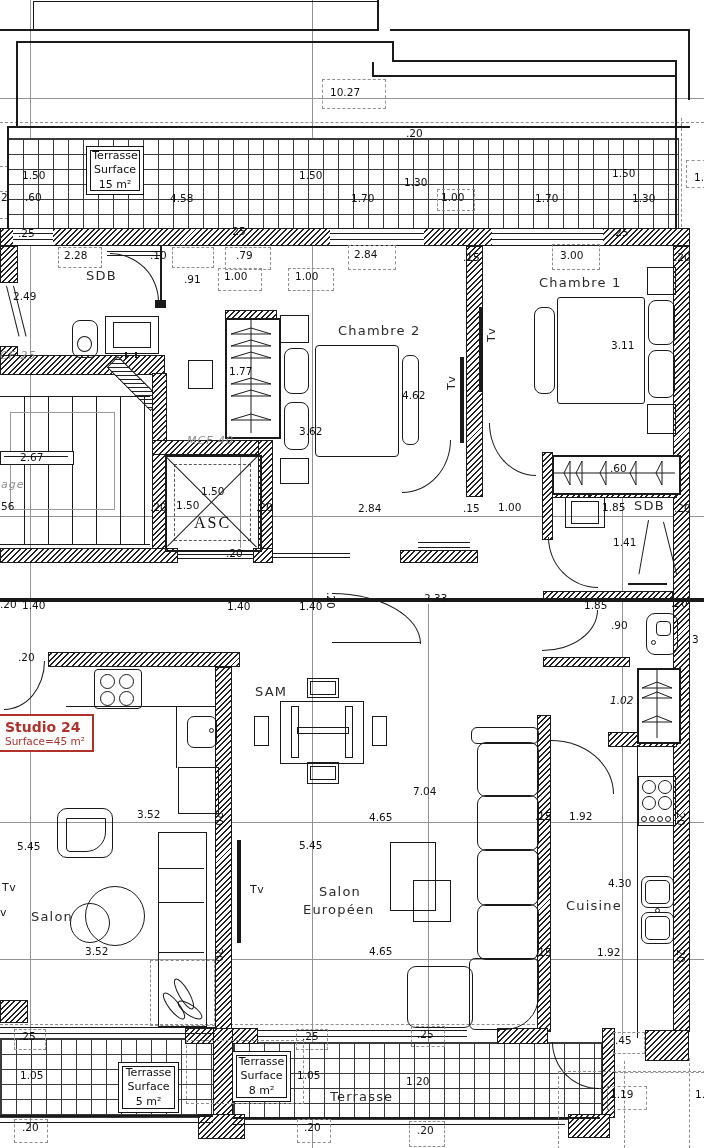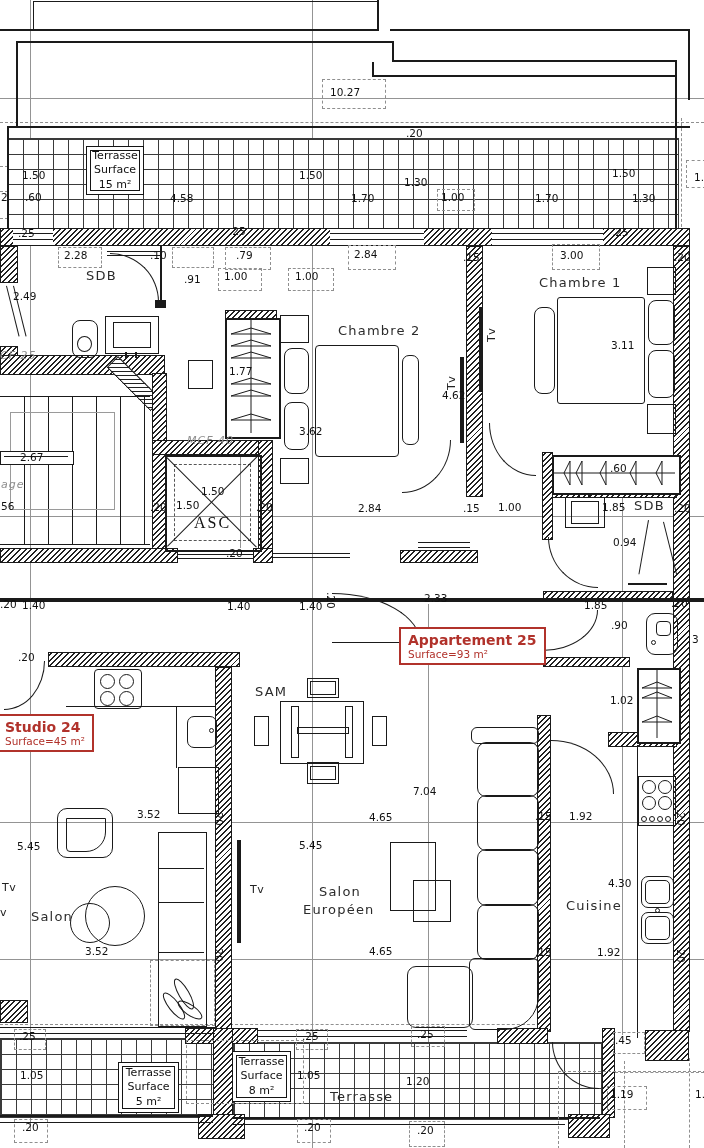--- a/index.html
+++ b/index.html
@@ -334,24 +334,20 @@
   <div class="tbox" style="left:232px;top:1051px;width:57px;height:49px">
     <span>Terrasse</span>
     <span>Surface</span>
     <span>8 m²</span>
   </div>
 
   <div class="redbox" style="left:-4px;top:714px">
     <span class="ttl">Studio 24</span>
     <span class="sub">Surface=45 m²</span>
   </div>
-  <div class="redbox" style="left:399px;top:627px">
-    <span class="ttl">Appartement 25</span>
-    <span class="sub">Surface=93 m²</span>
-  </div>
 
   <div class="labels-layer">
 
   <div class="t" style="left: 330px; top: 87px;">10.27</div>
       <div class="t" style="left: 406px; top: 128px;">.20</div>
       <div class="t" style="left: 22px; top: 170px;">1.50</div>
       <div class="t" style="left: 299px; top: 170px;">1.50</div>
       <div class="t" style="left: 404px; top: 177px;">1.30</div>
       <div class="t" style="left: 612px; top: 168px;">1.50</div>
       <div class="t" style="left: 694px; top: 172px;">1.</div>
@@ -371,50 +367,50 @@
       <div class="t" style="left: 236px; top: 250px;">.79</div>
       <div class="t" style="left: 354px; top: 249px;">2.84</div>
       <div class="t" style="left: 560px; top: 250px;">3.00</div>
       <div class="t" style="left: 463px; top: 252px;">.15</div>
       <div class="t" style="left: 674px; top: 252px;">.20</div>
       <div class="t" style="left: 224px; top: 271px;">1.00</div>
       <div class="t" style="left: 295px; top: 271px;">1.00</div>
       <div class="t" style="left: 13px; top: 291px;">2.49</div>
       <div class="t" style="left: 229px; top: 366px;">1.77</div>
       <div class="t" style="left: 299px; top: 426px;">3.62</div>
-      <div class="t" style="left: 402px; top: 390px; margin-left: 40px;">4.62</div>
+      <div class="t" style="left: 402px; top: 390px;">4.62</div>
       <div class="t" style="left: 611px; top: 340px;">3.11</div>
       <div class="t" style="left: 20px; top: 452px;">2.67</div>
       <div class="t wall" style="left: 1px; top: 479px;">age</div>
       <div class="t" style="left: 1px; top: 501px;">56</div>
       <div class="t wall" style="left: 0px; top: 350px;">CF 25</div>
       <div class="t wall" style="left: 187px; top: 435px;">MCF 40</div>
       <div class="t" style="left: 201px; top: 486px;">1.50</div>
       <div class="t" style="left: 176px; top: 500px;">1.50</div>
       <div class="t" style="left: 150px; top: 502px;">.20</div>
       <div class="t" style="left: 256px; top: 502px;">.20</div>
       <div class="t" style="left: 358px; top: 503px;">2.84</div>
       <div class="t" style="left: 463px; top: 503px;">.15</div>
       <div class="t" style="left: 498px; top: 502px;">1.00</div>
       <div class="t" style="left: 602px; top: 502px;">1.85</div>
       <div class="t" style="left: 674px; top: 503px;">.20</div>
       <div class="t" style="left: 610px; top: 463px;">.60</div>
-      <div class="t" style="left: 613px; top: 537px;">0.94</div>
+      <div class="t" style="left: 613px; top: 537px;">1.41</div>
       <div class="t" style="left: 226px; top: 548px;">.20</div>
       <div class="t" style="left: 0px; top: 599px;">.20</div>
       <div class="t" style="left: 22px; top: 600px;">1.40</div>
       <div class="t" style="left: 227px; top: 601px;">1.40</div>
       <div class="t" style="left: 299px; top: 601px;">1.40</div>
       <div class="t" style="left: 336px; top: 592px; transform: rotate(90deg); transform-origin: 0px 0px;">.20</div>
       <div class="t" style="left: 424px; top: 593px;">2.33</div>
       <div class="t" style="left: 584px; top: 600px;">1.85</div>
       <div class="t" style="left: 671px; top: 598px;">.20</div>
       <div class="t" style="left: 611px; top: 620px;">.90</div>
       <div class="t" style="left: 692px; top: 634px;">3</div>
-      <div class="t" style="left: 610px; top: 695px;">1.02</div>
+      <div class="t" style="left: 610px; top: 695px; font-style: italic;">1.02</div>
       <div class="t" style="left: 18px; top: 652px;">.20</div>
       <div class="t" style="left: 137px; top: 809px;">3.52</div>
       <div class="t" style="left: 17px; top: 841px;">5.45</div>
       <div class="t" style="left: 299px; top: 840px;">5.45</div>
       <div class="t" style="left: 413px; top: 786px;">7.04</div>
       <div class="t" style="left: 369px; top: 812px;">4.65</div>
       <div class="t" style="left: 535px; top: 811px;">.15</div>
       <div class="t" style="left: 569px; top: 811px;">1.92</div>
       <div class="t" style="left: 686px; top: 809px; transform: rotate(90deg); transform-origin: 0px 0px;">.20</div>
       <div class="t" style="left: 85px; top: 946px;">3.52</div>

